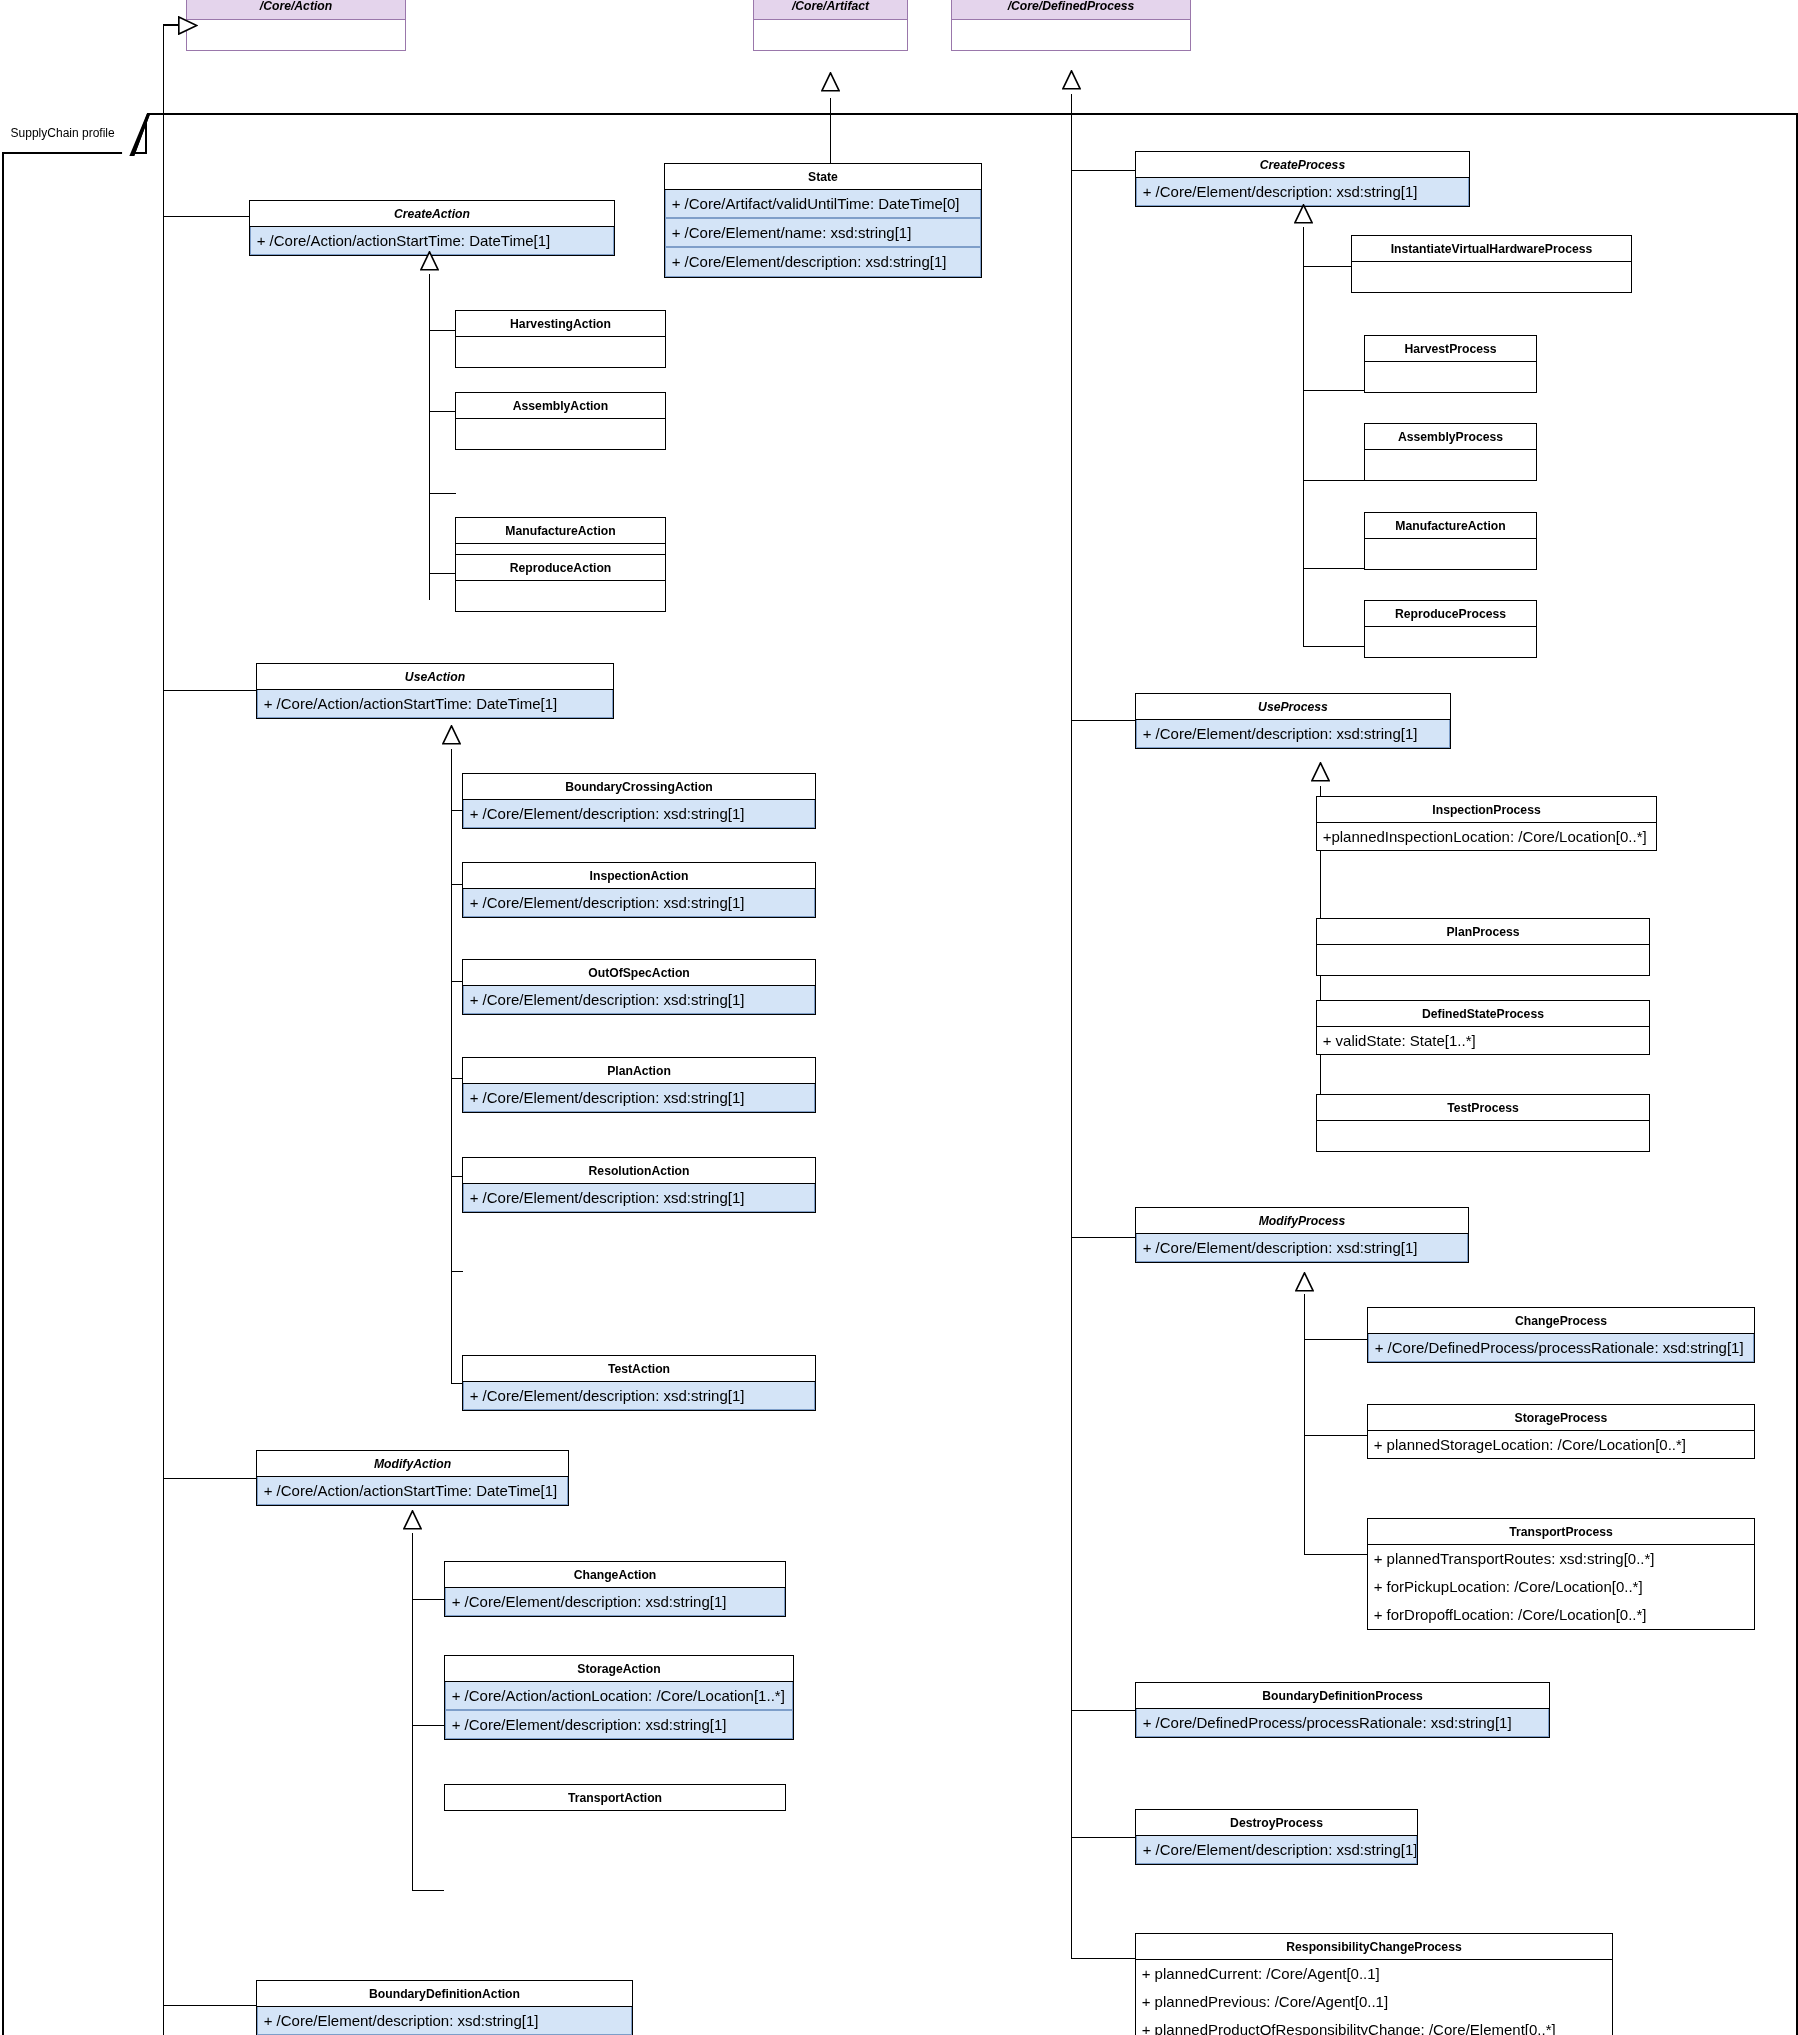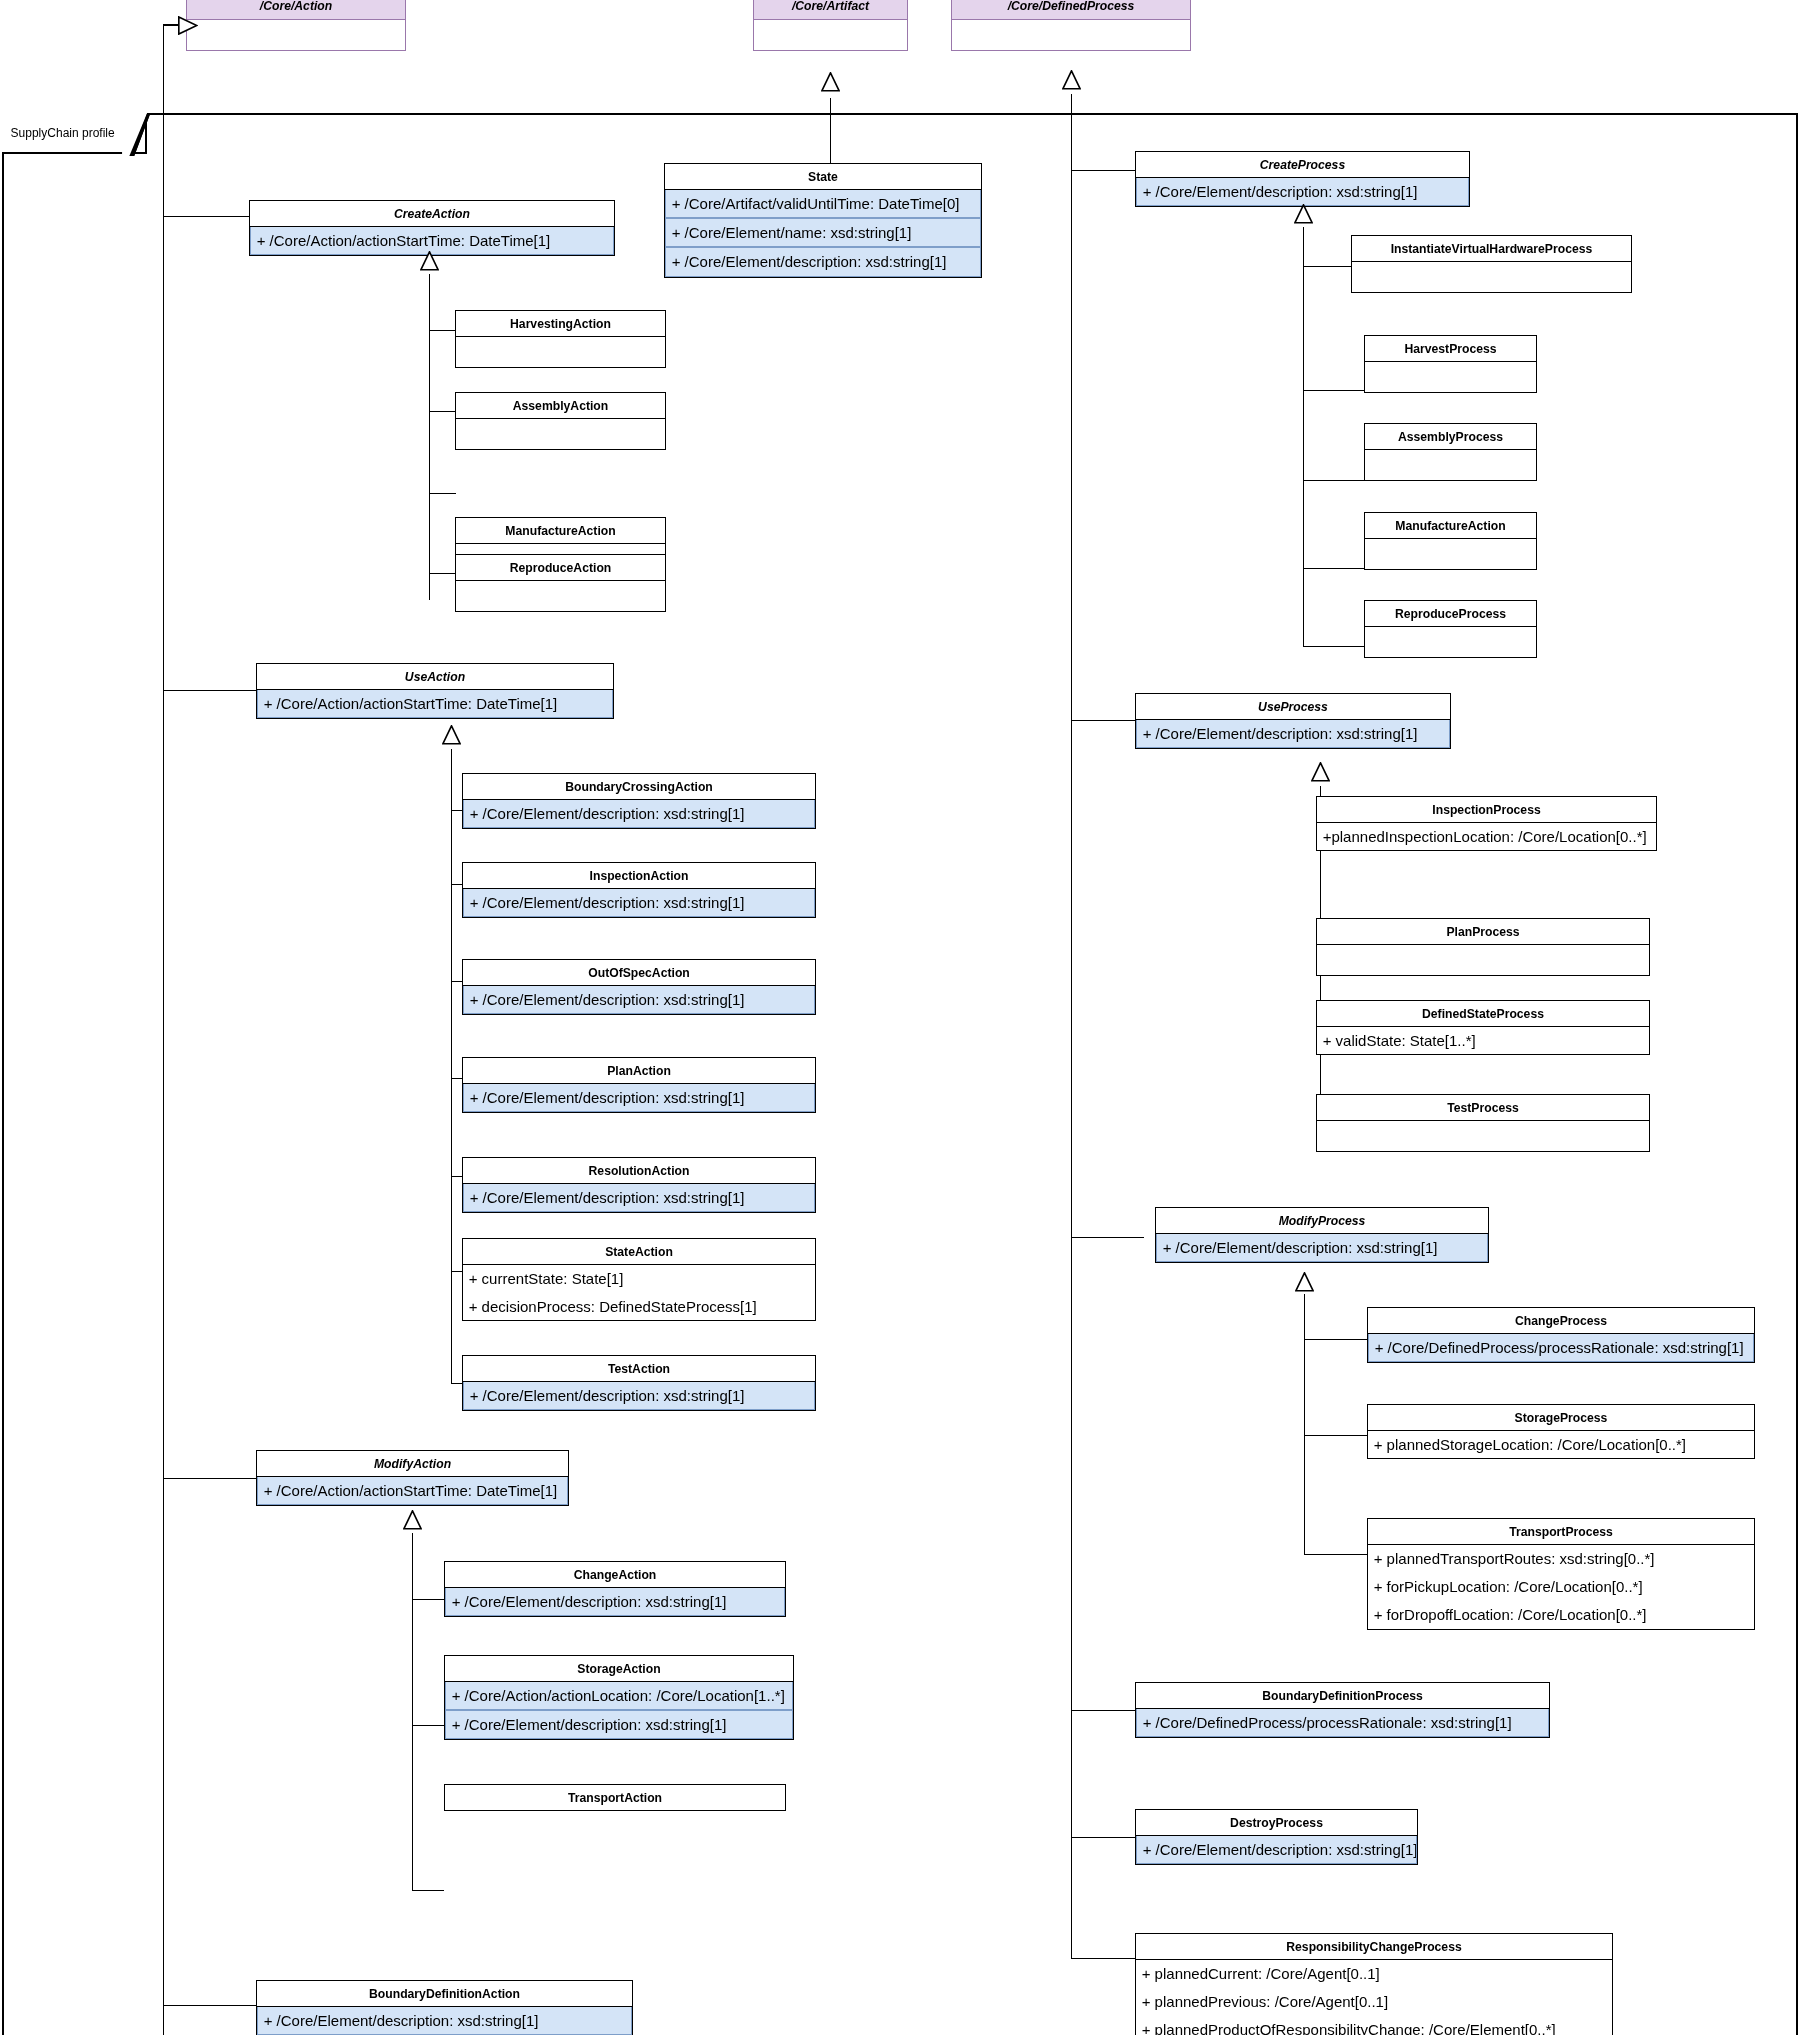--- a/index.html
+++ b/index.html
@@ -328,27 +328,20 @@
     </div>
   </div>
 
   <div class="uml" style="left:462px; top:1157px; width:354px;">
     <div class="title">ResolutionAction</div>
     <div class="compartment">
       <div class="attr inherited plain">+ /Core/Element/description: xsd:string[1]</div>
     </div>
   </div>
 
-  <div class="uml" style="left:462px; top:1238px; width:354px;">
-    <div class="title">StateAction</div>
-    <div class="compartment">
-      <div class="attr plain">+ currentState: State[1]</div>
-      <div class="attr">+ decisionProcess: DefinedStateProcess[1]</div>
-    </div>
-  </div>
 
   <div class="uml" style="left:462px; top:1355px; width:354px;">
     <div class="title">TestAction</div>
     <div class="compartment">
       <div class="attr inherited plain">+ /Core/Element/description: xsd:string[1]</div>
     </div>
   </div>
 
   <div class="uml" style="left:256px; top:1450px; width:313px;">
     <div class="title abstract">ModifyAction</div>
@@ -440,21 +433,21 @@
     <div class="compartment">
       <div class="attr plain">+ validState: State[1..*]</div>
     </div>
   </div>
 
   <div class="uml" style="left:1316px; top:1094px; width:334px;">
     <div class="title">TestProcess</div>
     <div class="emptybox"></div>
   </div>
 
-  <div class="uml" style="left:1135px; top:1207px; width:334px;margin-left:20px;">
+  <div class="uml" style="left:1135px; top:1207px; width:334px;">
     <div class="title abstract">ModifyProcess</div>
     <div class="compartment">
       <div class="attr inherited plain">+ /Core/Element/description: xsd:string[1]</div>
     </div>
   </div>
 
   <div class="uml" style="left:1367px; top:1307px; width:388px;">
     <div class="title">ChangeProcess</div>
     <div class="compartment">
       <div class="attr inherited plain">+ /Core/DefinedProcess/processRationale: xsd:string[1]</div>

